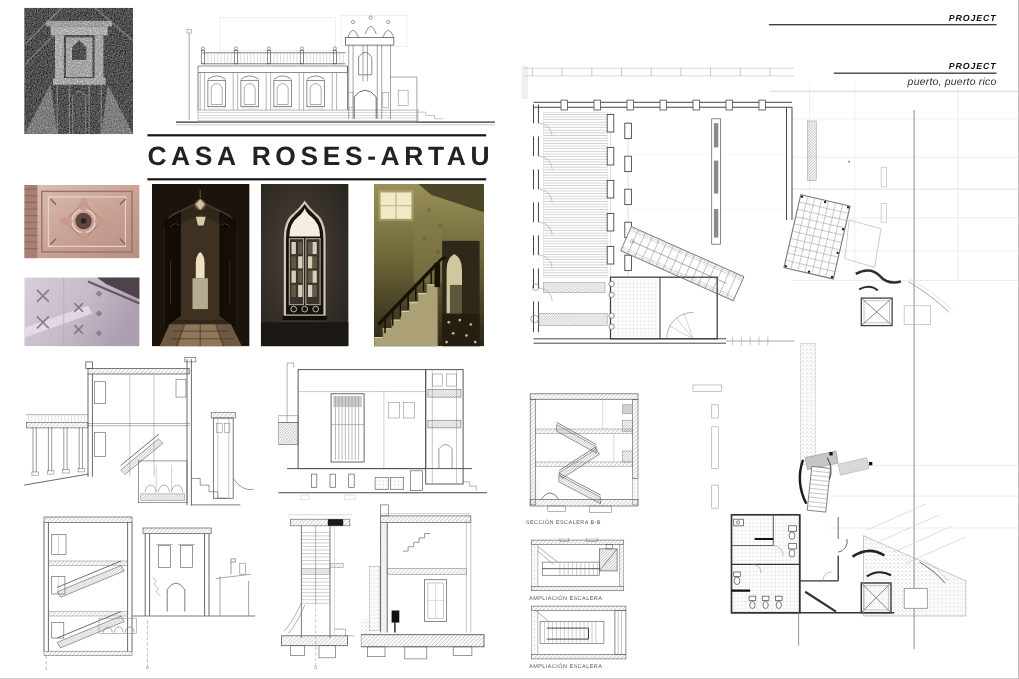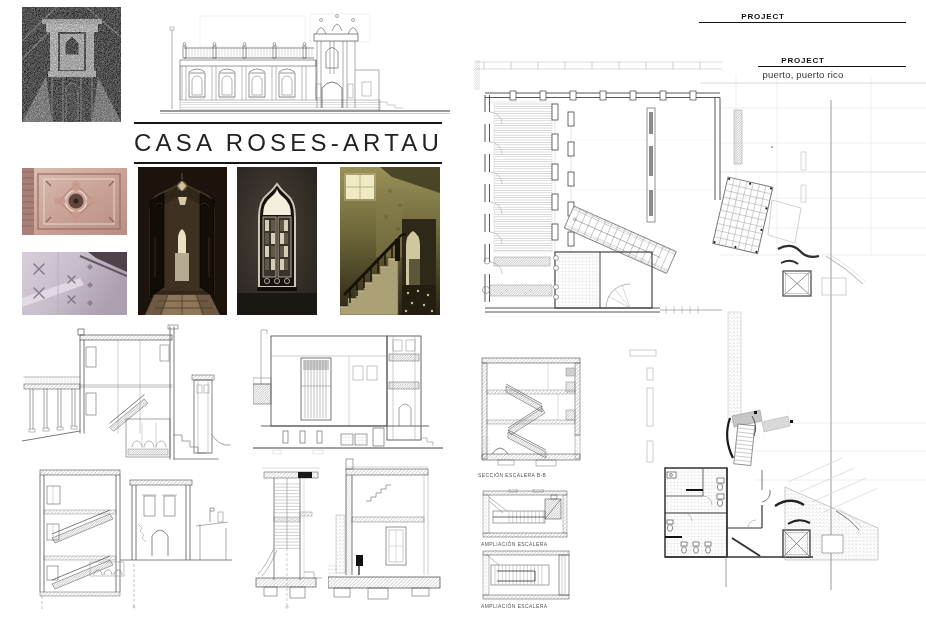--- a/index.html
+++ b/index.html
@@ -4,23 +4,23 @@
 <style>
   html,body{margin:0;padding:0;background:#888;}
   #board{position:relative;width:926px;height:617px;background:#ffffff;overflow:hidden;
          font-family:"Liberation Sans",sans-serif;color:#1a1a1a;}
   .abs{position:absolute;}
   .fig svg{display:block;}
   
   #title-block{left:134px;top:122px;width:308px;height:38px;
     border-top:2px solid #161616;border-bottom:2px solid #161616;
     display:flex;align-items:center;}
-  #title-text{font-size:24px;letter-spacing:4.2px;font-weight:400;color:#222;white-space:nowrap;}
+  #title-text{font-size:24px;letter-spacing:4.2px;font-weight:700;color:#222;white-space:nowrap;}
   
-  .hdr{text-align:center;}
+  .hdr{text-align:right;font-style:italic;}
   .hdr .lbl{font-size:8px;font-weight:bold;letter-spacing:.8px;color:#111;margin-bottom:1px;}
   .hdr .rule{border-top:1.6px solid #111;margin-left:auto;margin-bottom:2px;}
   .hdr .val{font-size:9.5px;color:#333;letter-spacing:.2px;}
   #project-hdr{left:620px;top:12px;width:286px;}
   #project-hdr .rule{width:207px;}
   #location-hdr{left:700px;top:56px;width:206px;}
   #location-hdr .rule{width:148px;}
   
   .cap{font-size:5px;letter-spacing:.4px;color:#555;margin-top:2px;}
   .photo{overflow:hidden;}

